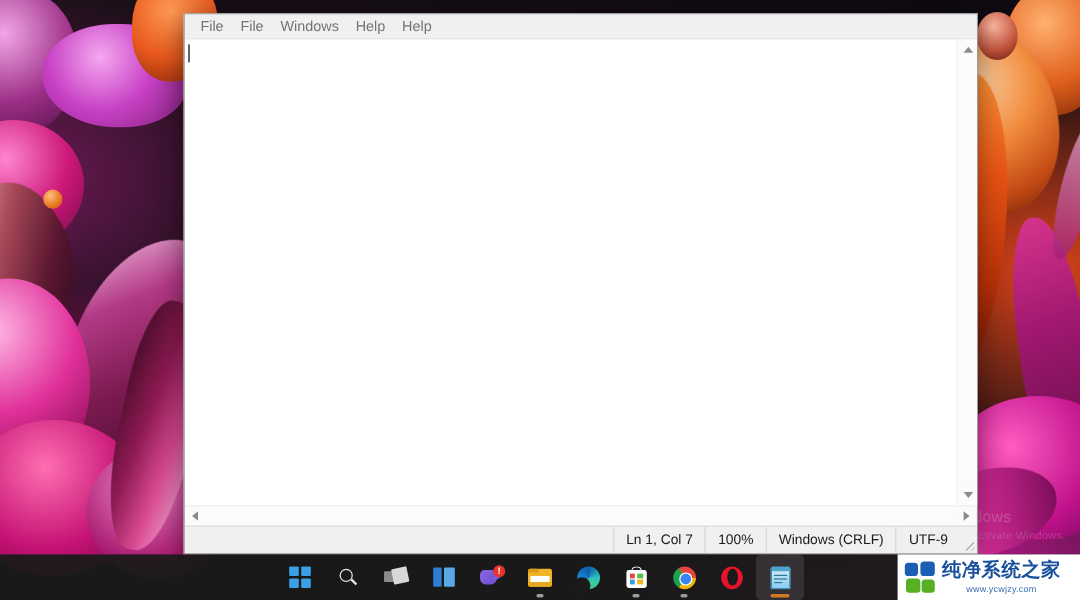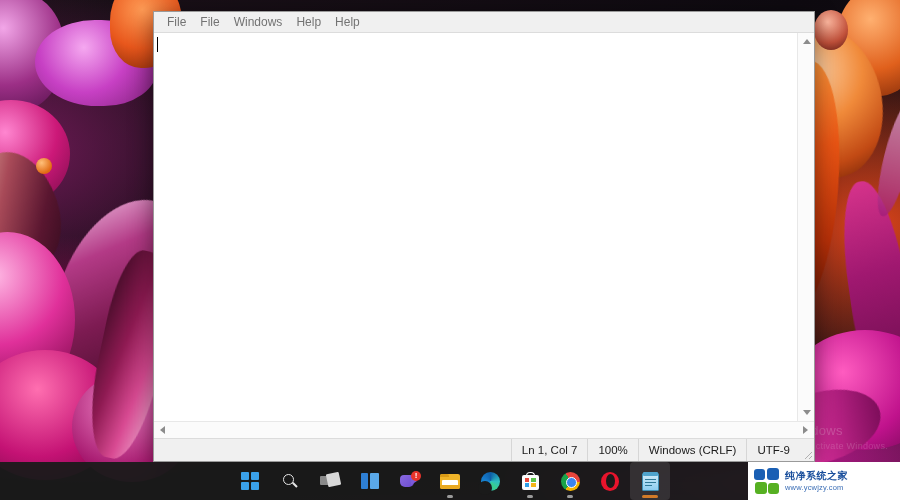--- a/index.html
+++ b/index.html
@@ -316,25 +316,25 @@
   #site-watermark .logo-mark {
     width: 26px; height: 26px; position: relative; flex: 0 0 auto;
   }
   #site-watermark .logo-mark i { position:absolute; border-radius:3px; display:block; }
   #site-watermark .logo-mark i:nth-child(1){ left:0;  top:1px;  width:11px; height:11px; background:#1a5fb4; }
   #site-watermark .logo-mark i:nth-child(2){ left:13px;top:0;   width:12px; height:12px; background:#1a5fb4; }
   #site-watermark .logo-mark i:nth-child(3){ left:1px; top:14px; width:12px; height:12px; background:#56b022; }
   #site-watermark .logo-mark i:nth-child(4){ left:14px;top:15px; width:11px; height:11px; background:#56b022; }
   #site-watermark .wm-text { display:flex; flex-direction:column; line-height:1; }
   #site-watermark .wm-cn {
-    font-size: 10px; font-weight: bold; color: #1a4f9c;
+    font-size: 16px; font-weight: bold; color: #1a4f9c;
     letter-spacing: .5px; white-space: nowrap;
   }
   #site-watermark .wm-url {
-    font-size: 7.5px; color: #3a6db5; letter-spacing: .2px; margin-top: 3px;
+    font-size: 7.5px; color: #3a6db5; letter-spacing: .2px; margin-top: 3px; text-align: center;
   }
 </style>
 </head>
 <body>
 
 <div id="desktop">
 
   <div id="wallpaper">
     <div id="wp-base"></div>
     <div class="blob b1"></div>

